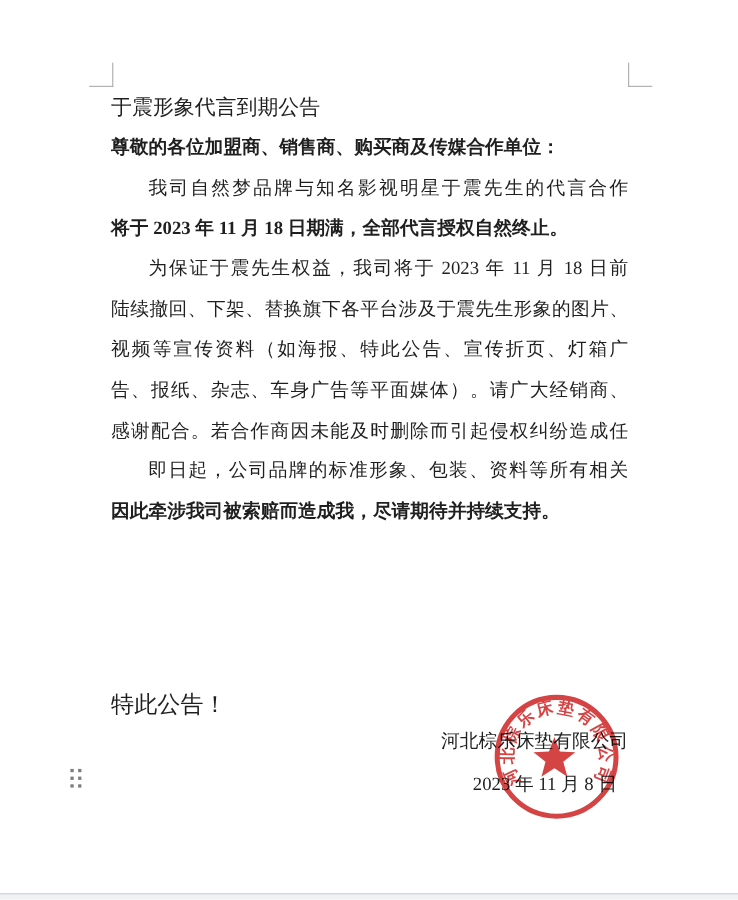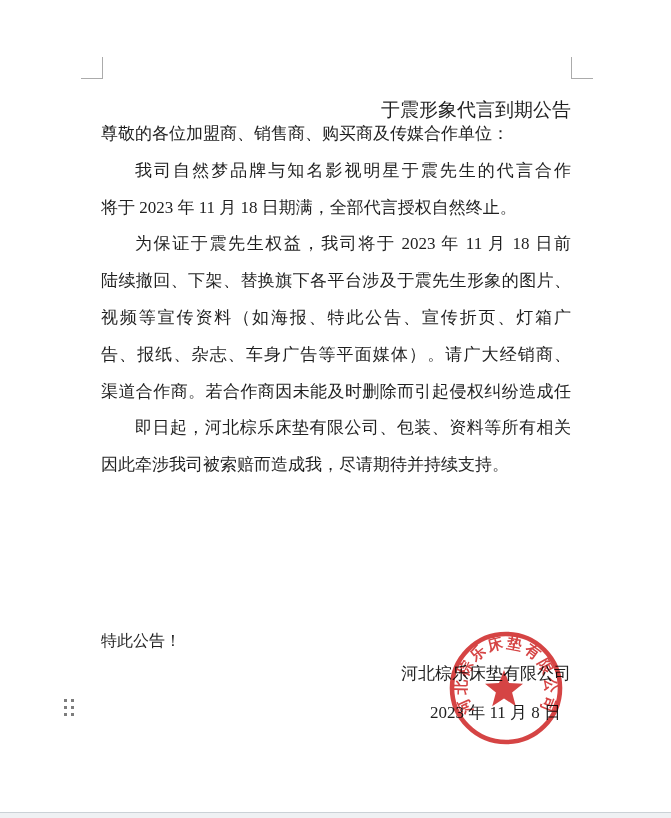--- a/index.html
+++ b/index.html
@@ -9,38 +9,38 @@
     font-family:"Liberation Serif","DejaVu Serif",serif;
     color:#1f1f1f;
   }
   
   .crop{position:absolute;width:21px;height:21px;}
   .crop.tl{left:81px;top:57px;border-right:1px solid #ababab;border-bottom:1px solid #ababab;}
   .crop.tr{left:571px;top:57px;border-left:1px solid #ababab;border-bottom:1px solid #ababab;}
 
   
   .doc-title{
-    position:absolute;left:101px;top:91px;width:470px;
-    font-size:19px;line-height:37px;text-align:right;
+    position:absolute;left:101px;top:80px;width:470px;
+    font-size:19px;line-height:37px;text-align:left;
     letter-spacing:0px;white-space:nowrap;
   }
   .doc-body{
     position:absolute;left:101px;top:116px;width:470px;
     font-size:17px;line-height:36.8px;
   }
   .bodyline{
     text-align:justify;text-align-last:justify;
     word-break:break-all;white-space:nowrap;
   }
-  .bodyline.end{text-align-last:left;}
+  .bodyline.end{text-align-last:left;font-weight:bold;}
   .bodyline.indent{text-indent:2em;}
 
   .doc-closing{
     position:absolute;left:101px;top:622px;width:470px;
-    font-size:16px;line-height:37px;
+    font-size:21px;line-height:37px;
   }
   .doc-signature{
     position:absolute;left:101px;top:655px;width:470px;
     font-size:17px;line-height:38.5px;text-align:right;
   }
   .sig-date{padding-right:10px;}
 
   
   .seal{
     position:absolute;left:448px;top:630px;width:116px;height:116px;
@@ -79,22 +79,22 @@
 <div class="doc-title">于震形象代言到期公告</div>
 
 <div class="doc-body">
   <div class="bodyline end">尊敬的各位加盟商、销售商、购买商及传媒合作单位：</div>
   <div class="bodyline indent">我司自然梦品牌与知名影视明星于震先生的代言合作</div>
   <div class="bodyline end">将于 2023 年 11 月 18 日期满，全部代言授权自然终止。</div>
   <div class="bodyline indent">为保证于震先生权益，我司将于 2023 年 11 月 18 日前</div>
   <div class="bodyline">陆续撤回、下架、替换旗下各平台涉及于震先生形象的图片、</div>
   <div class="bodyline">视频等宣传资料（如海报、特此公告、宣传折页、灯箱广</div>
   <div class="bodyline">告、报纸、杂志、车身广告等平面媒体）。请广大经销商、</div>
-  <div class="bodyline">渠道合作商。若合作商因未能及时删除而引起侵权纠纷造成任</div>
-  <div class="bodyline indent">即日起，河北棕乐床垫有限公司、包装、资料等所有相关</div>
+  <div class="bodyline">感谢配合。若合作商因未能及时删除而引起侵权纠纷造成任</div>
+  <div class="bodyline indent">即日起，公司品牌的标准形象、包装、资料等所有相关</div>
   <div class="bodyline end">因此牵涉我司被索赔而造成我，尽请期待并持续支持。</div>
 </div>
 
 <div class="doc-closing">特此公告！</div>
 
 <div class="doc-signature">
   <div class="sig-company">河北棕乐床垫有限公司</div>
   <div class="sig-date">2023 年 11 月 8 日</div>
 </div>
 

